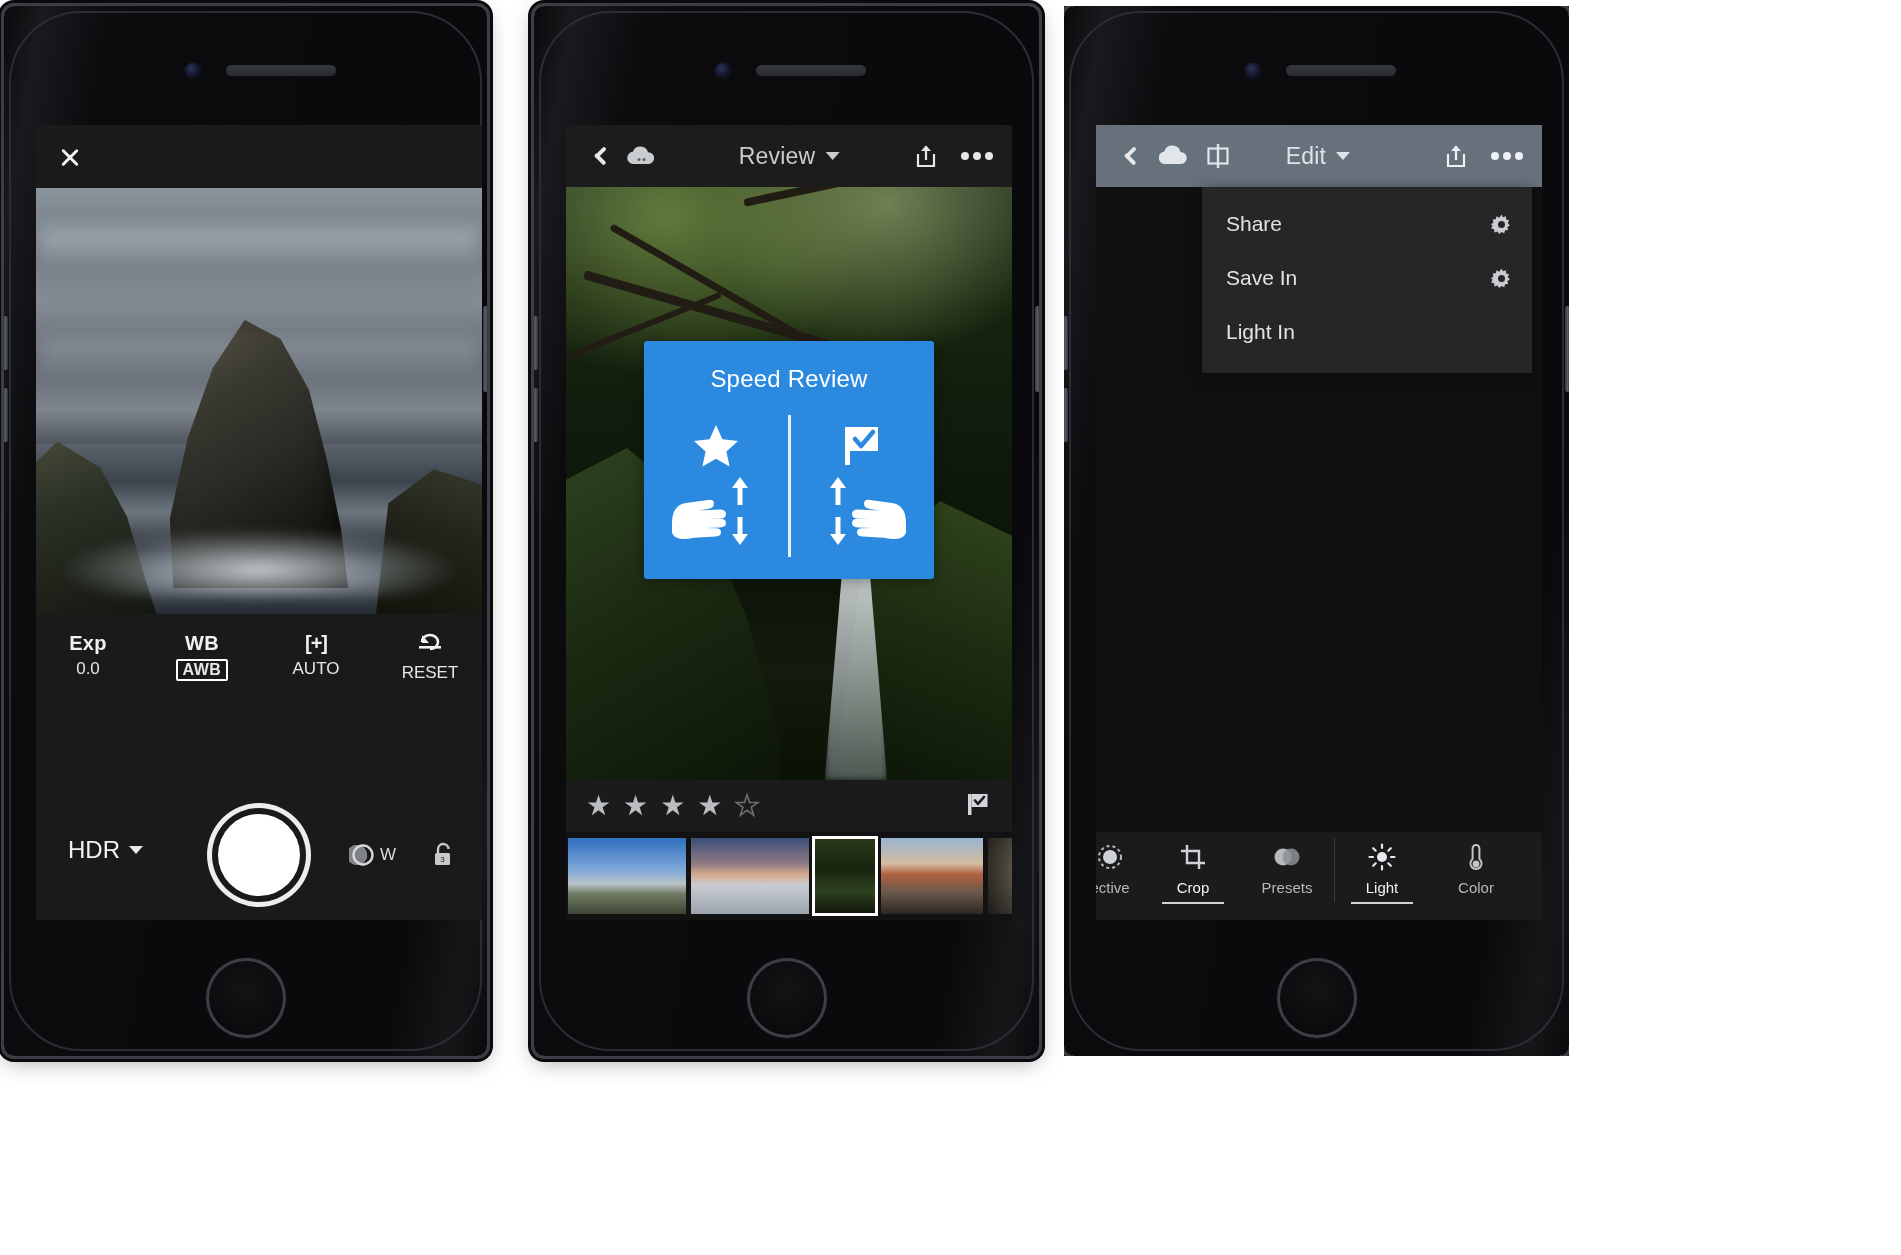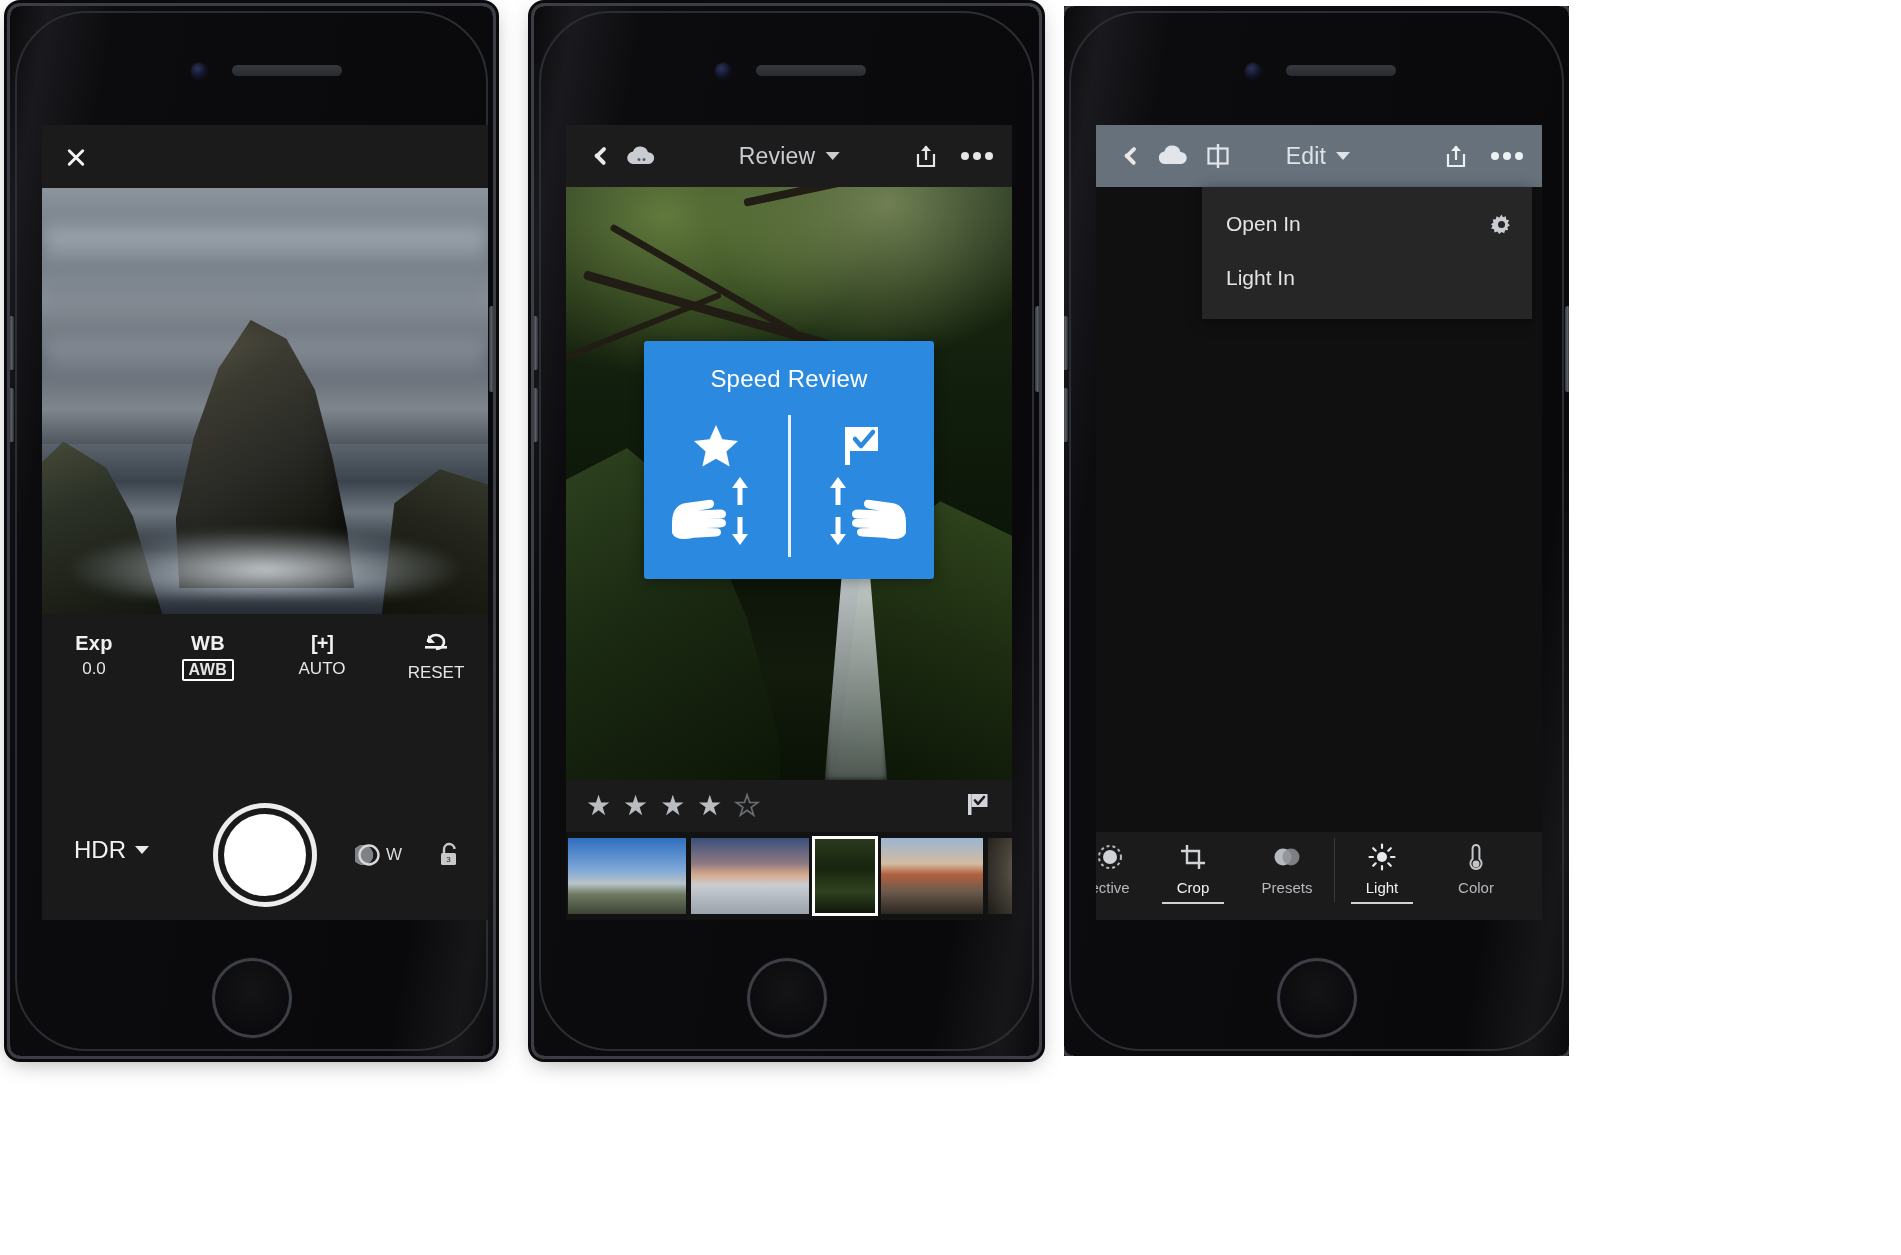--- a/index.html
+++ b/index.html
@@ -44,21 +44,21 @@
   }
   
   .side-btn {
     position:absolute; width:5px; border-radius:3px;
     background: linear-gradient(90deg,#35383e,#585c63,#2b2e33);
   }
   .icon-btn { display:flex; align-items:center; justify-content:center; cursor:default; }
   .title-txt { color:#c9ccd0; font-size:23px; letter-spacing:.2px; }
 
   
-  #p1 { left:4px; top:6px; width:483px; height:1050px;margin-left:6px; }
+  #p1 { left:4px; top:6px; width:483px; height:1050px; }
   #p1 .screen { left:32px; top:119px; width:446px; height:795px; background:#111; }
   .cam-topbar { height:63px; background:#1b1b1b; display:flex; align-items:center; padding-left:19px; }
   .close-x { width:30px; height:30px; position:relative; }
   .close-x:before, .close-x:after {
     content:""; position:absolute; left:4px; top:14px; width:22px; height:3px;
     background:#f2f2f2; border-radius:2px;
   }
   .close-x:before { transform:rotate(45deg); }
   .close-x:after  { transform:rotate(-45deg); }
 
@@ -504,21 +504,30 @@
               <circle cx="5" cy="5" r="4" fill="#eef1f4"></circle>
               <circle cx="17" cy="5" r="4" fill="#eef1f4"></circle>
               <circle cx="29" cy="5" r="4" fill="#eef1f4"></circle>
             </svg>
           </div>
         </div>
       </div>
 
       <div class="edit-menu">
         <div class="menu-item">
-          <span>Open In</span>
+          <span>Share</span>
+          <span class="gear">
+            <svg width="21" height="21" viewBox="0 0 24 24" aria-hidden="true">
+              <path d="M12 0.5l1.6 3.1 3.4-.9.3 3.5 3.4 1-1.6 3.1 2.4 2.6-2.8 2.1.9 3.4-3.5.3-1 3.4-3.1-1.6-2.6 2.4-2.1-2.8-3.4.9-.3-3.5-3.4-1 1.6-3.1L0 11.8l2.8-2.1-.9-3.4 3.5-.3 1-3.4L9.5 4.2 12 .5z" fill="#c9ccd0"></path>
+              <circle cx="12" cy="12" r="4" fill="#262626"></circle>
+            </svg>
+          </span>
+        </div>
+        <div class="menu-item">
+          <span>Save In</span>
           <span class="gear">
             <svg width="21" height="21" viewBox="0 0 24 24" aria-hidden="true">
               <path d="M12 0.5l1.6 3.1 3.4-.9.3 3.5 3.4 1-1.6 3.1 2.4 2.6-2.8 2.1.9 3.4-3.5.3-1 3.4-3.1-1.6-2.6 2.4-2.1-2.8-3.4.9-.3-3.5-3.4-1 1.6-3.1L0 11.8l2.8-2.1-.9-3.4 3.5-.3 1-3.4L9.5 4.2 12 .5z" fill="#c9ccd0"></path>
               <circle cx="12" cy="12" r="4" fill="#262626"></circle>
             </svg>
           </span>
         </div>
         <div class="menu-item">
           <span>Light In</span>
         </div>

